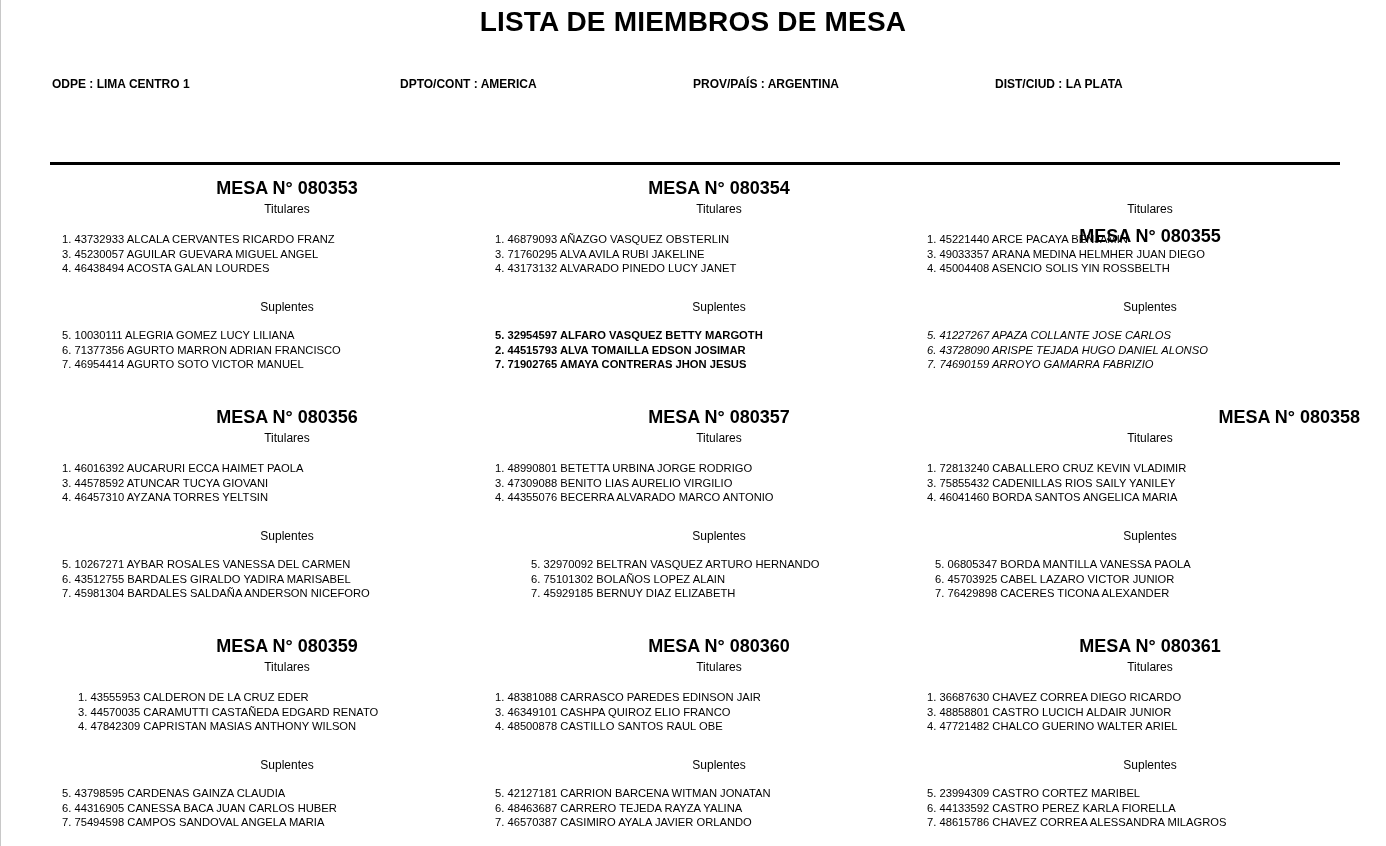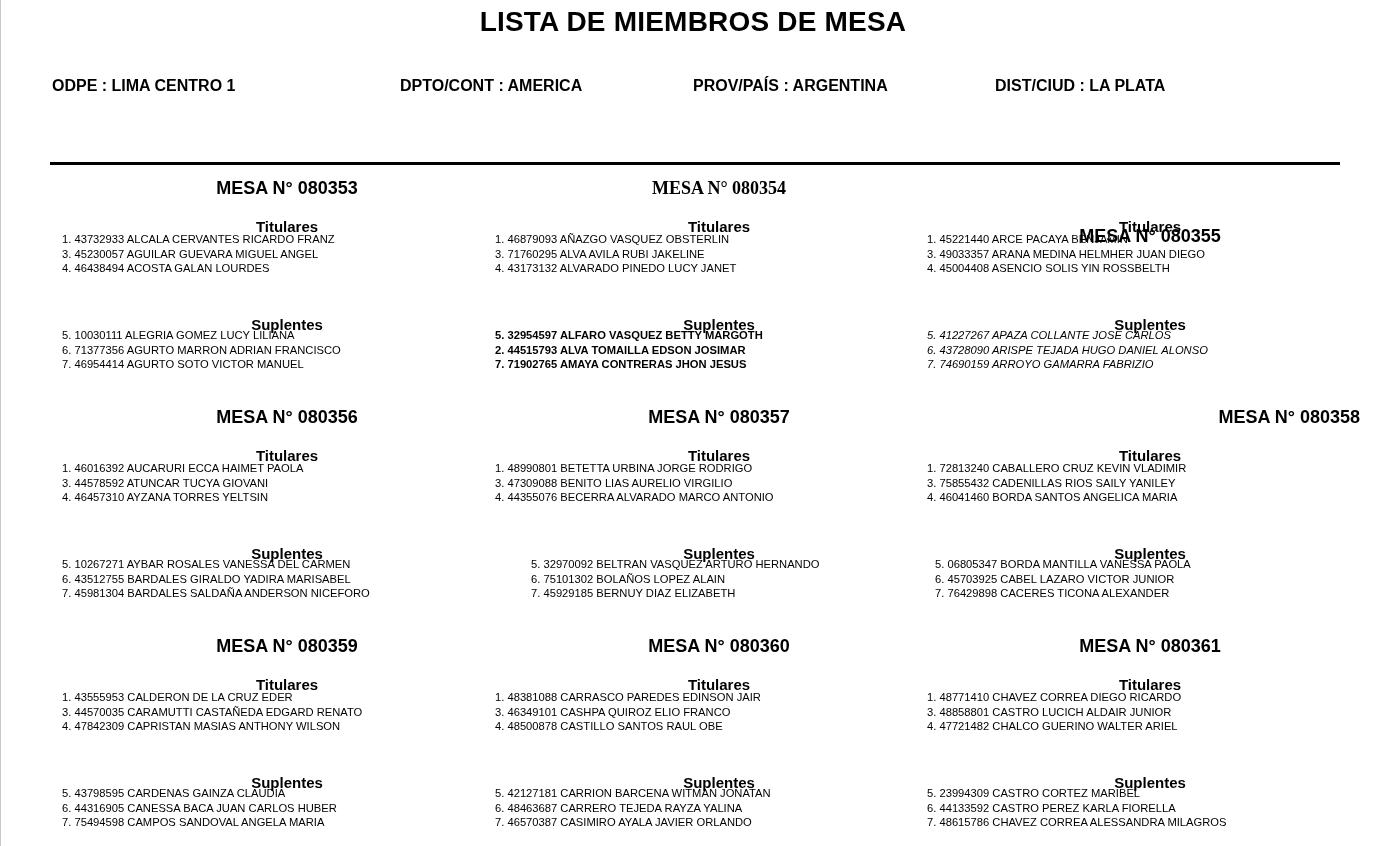--- a/index.html
+++ b/index.html
@@ -1,25 +1,25 @@
 <!DOCTYPE html>
 <html><head>
 <meta charset="utf-8">
 <style>
   html, body { margin: 0; padding: 0; background: #ffffff; }
   body { width: 1386px; height: 846px; position: relative; overflow: hidden;
          font-family: "Liberation Sans", sans-serif; color: #000; }
   .page-edge { position: absolute; left: 0; top: 0; width: 1px; height: 846px; background: #c8c8c8; }
   .title { position: absolute; left: 0; width: 1386px; top: 6px; text-align: center;
            font-weight: bold; font-size: 28px; letter-spacing: 0.2px; }
-  .meta { position: absolute; top: 77px; font-weight: bold; font-size: 16px; white-space: nowrap; }
+  .meta { position: absolute; top: 77px; font-weight: bold; font-size: 12px; white-space: nowrap; }
   .rule { position: absolute; left: 50px; top: 162px; width: 1290px; height: 3px; background: #000; }
   .mesa { position: absolute; width: 420px; }
   .mesa-title { position: absolute; left: 0; width: 100%; top: 0; font-weight: bold; font-size: 18px; }
-  .sec-title { position: absolute; font-weight: bold; font-size: 15px; margin-top: 16px; }
+  .sec-title { position: absolute; font-weight: normal; font-size: 12px; }
   .list { position: absolute; left: 0; margin: 0; padding: 0; list-style: none; font-size: 11.2px; line-height: 14.7px; }
   .list li { white-space: nowrap; }
 </style>
 </head>
 <body>
 
 <div class="page-edge"></div>
 
 <div class="title">LISTA DE MIEMBROS DE MESA</div>
 
@@ -40,21 +40,21 @@
         <li>4. 46438494 ACOSTA GALAN LOURDES</li>
       </ul>
       <div class="sec-title" style="left: 15px; width: 420px; text-align: center; top: 122px;">Suplentes</div>
       <ul class="list" style="top: 150px;">
         <li>5. 10030111 ALEGRIA GOMEZ LUCY LILIANA</li>
         <li>6. 71377356 AGURTO MARRON ADRIAN FRANCISCO</li>
         <li>7. 46954414 AGURTO SOTO VICTOR MANUEL</li>
       </ul>
     </div>
     <div class="mesa" style="left: 495px; top: 178px;">
-      <div class="mesa-title" style="left: 14px; width: 420px; text-align: center; font-family: Liberation Serif, serif;">MESA N° 080354</div>
+      <div class="mesa-title" style="left: 14px; width: 420px; text-align: center;">MESA N° 080354</div>
       <div class="sec-title" style="left: 14px; width: 420px; text-align: center; top: 24px;">Titulares</div>
       <ul class="list" style="top: 54px;">
         <li>1. 46879093 AÑAZGO VASQUEZ OBSTERLIN</li>
         <li>3. 71760295 ALVA AVILA RUBI JAKELINE</li>
         <li>4. 43173132 ALVARADO PINEDO LUCY JANET</li>
       </ul>
       <div class="sec-title" style="left: 14px; width: 420px; text-align: center; top: 122px;">Suplentes</div>
       <ul class="list" style="top: 150px; font-weight: bold;">
         <li>5. 32954597 ALFARO VASQUEZ BETTY MARGOTH</li>
         <li>2. 44515793 ALVA TOMAILLA EDSON JOSIMAR</li>
@@ -117,21 +117,21 @@
       <div class="sec-title" style="left: 13px; width: 420px; text-align: center; top: 122px;">Suplentes</div>
       <ul class="list" style="top: 150px; margin-left: 8px;">
         <li>5. 06805347 BORDA MANTILLA VANESSA PAOLA</li>
         <li>6. 45703925 CABEL LAZARO VICTOR JUNIOR</li>
         <li>7. 76429898 CACERES TICONA ALEXANDER</li>
       </ul>
     </div>
     <div class="mesa" style="left: 62px; top: 636px;">
       <div class="mesa-title" style="left: 15px; width: 420px; text-align: center;">MESA N° 080359</div>
       <div class="sec-title" style="left: 15px; width: 420px; text-align: center; top: 24px;">Titulares</div>
-      <ul class="list" style="top: 54px;">
+      <ul class="list" style="top: 54px; margin-left: 16px;">
         <li>1. 43555953 CALDERON DE LA CRUZ EDER</li>
         <li>3. 44570035 CARAMUTTI CASTAÑEDA EDGARD RENATO</li>
         <li>4. 47842309 CAPRISTAN MASIAS ANTHONY WILSON</li>
       </ul>
       <div class="sec-title" style="left: 15px; width: 420px; text-align: center; top: 122px;">Suplentes</div>
       <ul class="list" style="top: 150px;">
         <li>5. 43798595 CARDENAS GAINZA CLAUDIA</li>
         <li>6. 44316905 CANESSA BACA JUAN CARLOS HUBER</li>
         <li>7. 75494598 CAMPOS SANDOVAL ANGELA MARIA</li>
       </ul>
@@ -148,21 +148,21 @@
       <ul class="list" style="top: 150px;">
         <li>5. 42127181 CARRION BARCENA WITMAN JONATAN</li>
         <li>6. 48463687 CARRERO TEJEDA RAYZA YALINA</li>
         <li>7. 46570387 CASIMIRO AYALA JAVIER ORLANDO</li>
       </ul>
     </div>
     <div class="mesa" style="left: 927px; top: 636px;">
       <div class="mesa-title" style="left: 13px; width: 420px; text-align: center;">MESA N° 080361</div>
       <div class="sec-title" style="left: 13px; width: 420px; text-align: center; top: 24px;">Titulares</div>
       <ul class="list" style="top: 54px;">
-        <li>1. 48771410 CHAVEZ CORREA DIEGO RICARDO</li>
+        <li>1. 36687630 CHAVEZ CORREA DIEGO RICARDO</li>
         <li>3. 48858801 CASTRO LUCICH ALDAIR JUNIOR</li>
         <li>4. 47721482 CHALCO GUERINO WALTER ARIEL</li>
       </ul>
       <div class="sec-title" style="left: 13px; width: 420px; text-align: center; top: 122px;">Suplentes</div>
       <ul class="list" style="top: 150px;">
         <li>5. 23994309 CASTRO CORTEZ MARIBEL</li>
         <li>6. 44133592 CASTRO PEREZ KARLA FIORELLA</li>
         <li>7. 48615786 CHAVEZ CORREA ALESSANDRA MILAGROS</li>
       </ul>
     </div>

